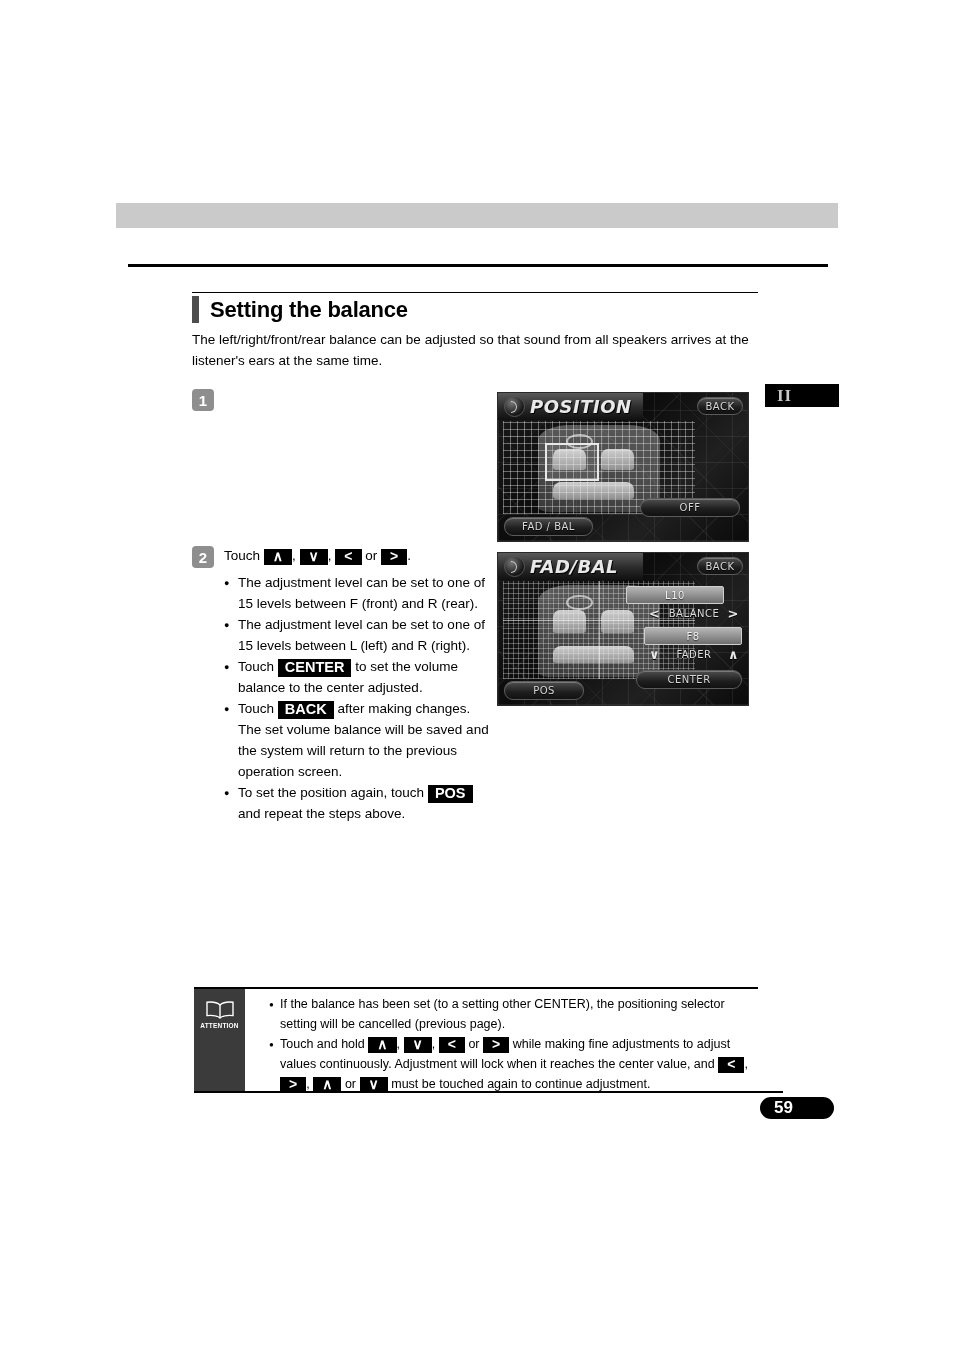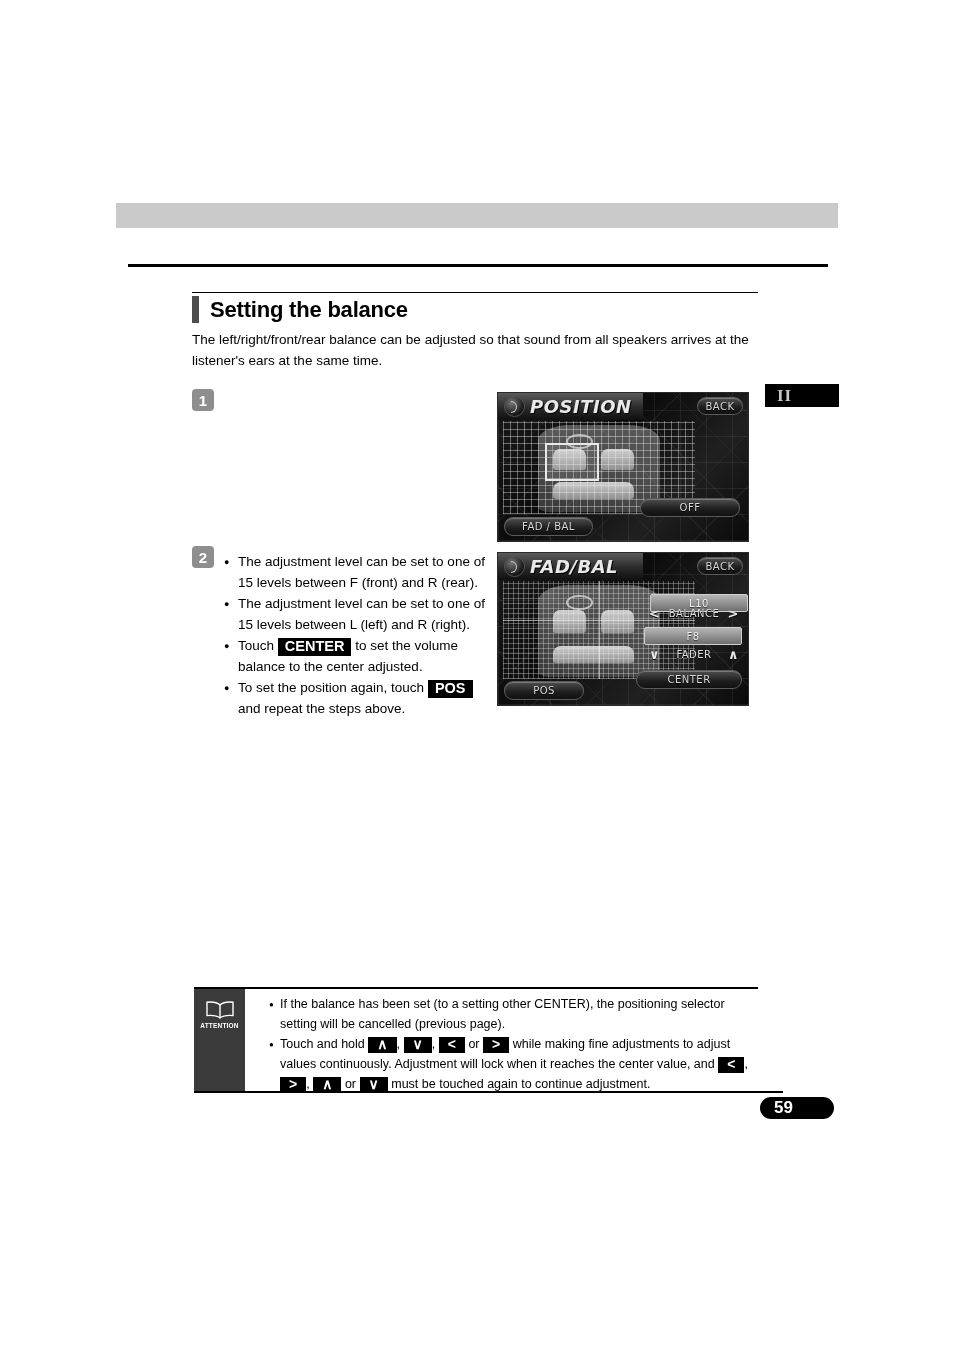--- a/index.html
+++ b/index.html
@@ -251,21 +251,21 @@
     border: none;
     color: #dcdcdc;
   }
 
   .pos-back { right: 5px; top: 4px; width: 44px; height: 16px; }
   .pos-off  { right: 8px; bottom: 24px; width: 98px; height: 17px; margin-top: 24px; }
   .pos-fadbal { left: 6px; bottom: 5px; width: 87px; height: 17px; }
 
   .fad-back { right: 5px; top: 4px; width: 44px; height: 16px; }
   .fad-pos  { left: 6px; bottom: 5px; width: 78px; height: 17px; }
-  .fad-val1 { right: 0; top: 33px; width: 96px; height: 16px; margin-top: 8px; }
+  .fad-val1 { right: 24px; top: 33px; width: 96px; height: 16px; }
   .fad-val2 { right: 6px; top: 74px; width: 96px; height: 16px; }
   .fad-lbl1 { right: 6px; top: 52px; width: 96px; height: 17px; }
   .fad-lbl2 { right: 6px; top: 93px; width: 96px; height: 17px; }
   .fad-center { right: 6px; bottom: 16px; width: 104px; height: 17px; }
 
   .fad-lbl1, .fad-lbl2 {
     justify-content: space-between;
     padding: 0 3px;
     box-sizing: border-box;
     font-size: 10px;
@@ -478,27 +478,40 @@
 </div>
 <div class="intro">The left/right/front/rear balance can be adjusted so that sound from all speakers arrives at the listener's ears at the same time.</div>
 
 <div class="step step-1">
   <div class="badge">1</div>
 </div>
 
 <div class="step step-2">
   <div class="badge">2</div>
   <div class="step-body">
+    <div>
+      <span>Touch</span>
+      <span class="chip arrow">∧</span><span>,</span>
+      <span class="chip arrow">∨</span><span>,</span>
+      <span class="chip arrow">&lt;</span>
+      <span>or</span>
+      <span class="chip arrow">&gt;</span><span>.</span>
+    </div>
     <ul class="bullets">
       <li>The adjustment level can be set to one of 15 levels between F (front) and R (rear).</li>
       <li>The adjustment level can be set to one of 15 levels between L (left) and R (right).</li>
       <li>
         <span>Touch</span>
         <span class="chip big">CENTER</span>
         <span>to set the volume balance to the center adjusted.</span>
+      </li>
+      <li>
+        <span>Touch</span>
+        <span class="chip big">BACK</span>
+        <span>after making changes. The set volume balance will be saved and the system will return to the previous operation screen.</span>
       </li>
       <li>
         <span>To set the position again, touch</span>
         <span class="chip big">POS</span>
         <span>and repeat the steps above.</span>
       </li>
     </ul>
   </div>
 </div>
 

